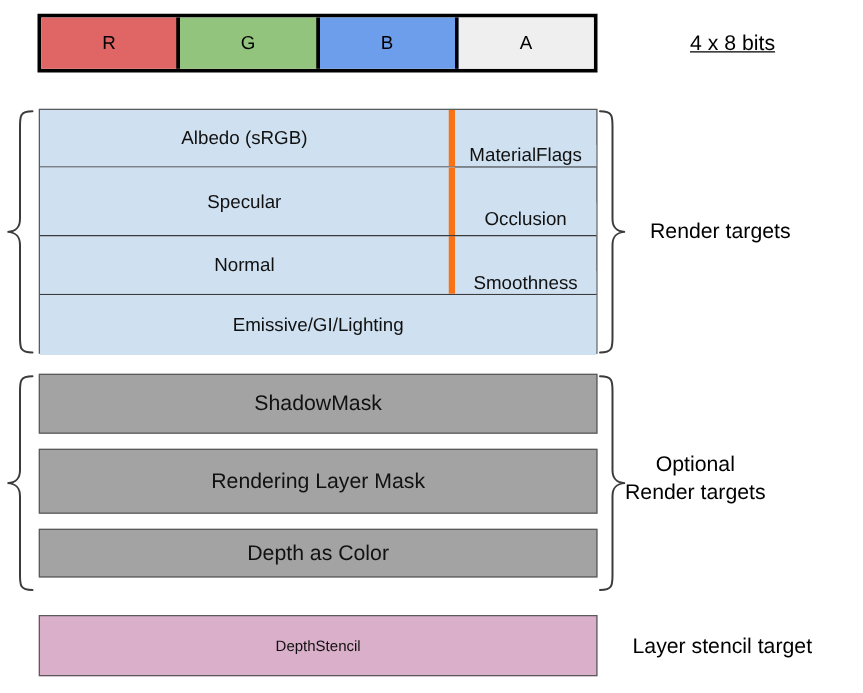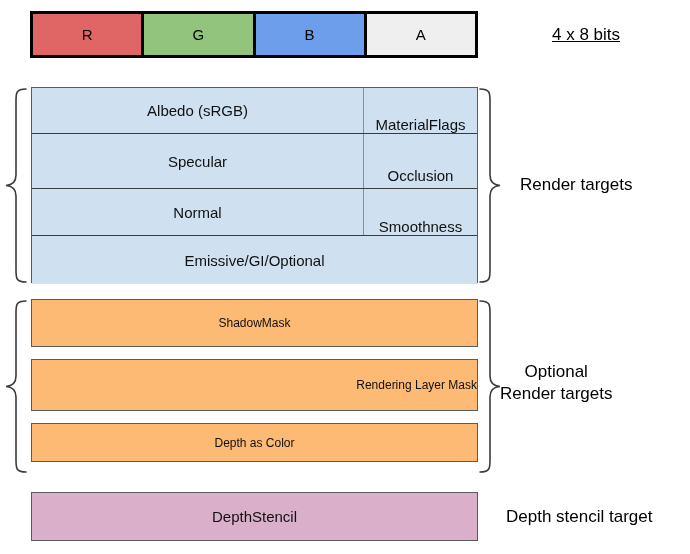--- a/index.html
+++ b/index.html
@@ -88,64 +88,64 @@
     display: flex;
     align-items: center;
     justify-content: center;
     background: #cfe0f0;
     box-sizing: border-box;
     font-size: 15px;
     color: #111111;
   }
   .rt-cell.main {
     width: 332px;
-    border-right: 1px solid #f97316;
+    border-right: 5px solid #f97316;
   }
   .rt-cell.aux {
     width: 113px;
     font-size: 15px;
     margin-top: 28px;
   }
   .rt-cell.full {
     width: 100%;
     font-size: 15px;
   }
 
   
   .opt-box {
     position: absolute;
     left: 31px;
     width: 447px;
-    background: #fdba74;
+    background: #a3a3a3;
     border: 1px solid #5b5b5b;
     box-sizing: border-box;
     display: flex;
     align-items: center;
     justify-content: center;
-    font-size: 12px;
+    font-size: 17px;
     color: #111111;
   }
   .opt-box.b0 { top: 299px; height: 48px; }
-  .opt-box.b1 { top: 359px; height: 52px; justify-content: flex-end; }
+  .opt-box.b1 { top: 359px; height: 52px; }
   .opt-box.b2 { top: 423px; height: 39px; }
 
   
   .ds-box {
     position: absolute;
     left: 31px;
     top: 492px;
     width: 447px;
     height: 49px;
     background: #d9afc9;
     border: 1px solid #5b5b5b;
     box-sizing: border-box;
     display: flex;
     align-items: center;
     justify-content: center;
-    font-size: 15px;
+    font-size: 12px;
     color: #111111;
   }
 
   
   .brace {
     position: absolute;
     overflow: visible;
   }
   .brace svg { display: block; }
 </style>
@@ -207,21 +207,21 @@
       <div class="rt-cell main">
         <span>Specular</span>
       </div>
       <div class="rt-cell aux">
         <span>Occlusion</span>
       </div>
     </div>
 
     <div class="rt-row r3">
       <div class="rt-cell full">
-        <span>Emissive/GI/Optional</span>
+        <span>Emissive/GI/Lighting</span>
       </div>
     </div>
 
   </div>
 
   <div class="label-right label-rt">Render targets</div>
 
   <div class="brace" style="left:2px; top:299px;">
     <svg width="28" height="175" viewBox="0 0 28 175">
       <path d="M24 2 C14 2 14 6 14 14 L14 77 C14 84 11 87 4 87.5 C11 88 14 91 14 98 L14 161 C14 169 14 173 24 173" fill="none" stroke="#3b3b3b" stroke-width="1.6" stroke-linecap="round"></path>
@@ -244,15 +244,15 @@
     <span>Depth as Color</span>
   </div>
 
   <div class="label-right label-ort">Optional
 Render targets</div>
 
   <div class="ds-box">
     <span>DepthStencil</span>
   </div>
 
-  <div class="label-right label-ds">Depth stencil target</div>
+  <div class="label-right label-ds">Layer stencil target</div>
 
 </div>
 
 </body></html>

